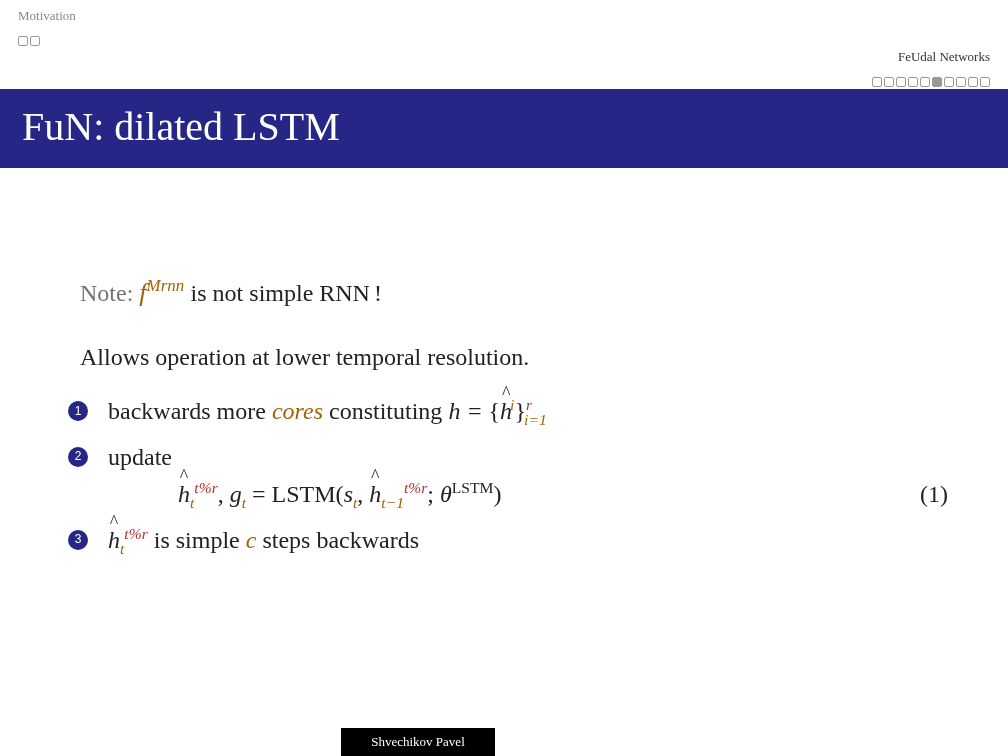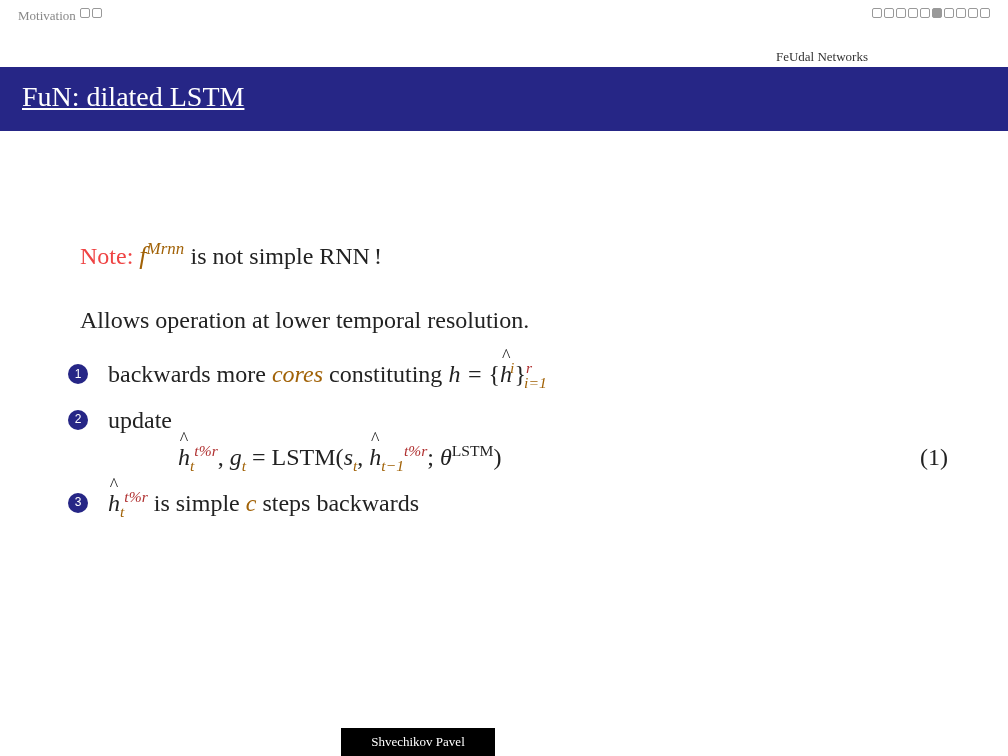--- a/index.html
+++ b/index.html
@@ -1,29 +1,29 @@
 <!DOCTYPE html>
 <html><head>
 <meta charset="utf-8">
 <style>
   * { margin: 0; padding: 0; box-sizing: border-box; }
   html, body { width: 1008px; height: 756px; font-family: Georgia, 'Times New Roman', serif; background: #fff; overflow: hidden; }
   .slide { width: 1008px; height: 756px; position: relative; background: #fff; display: flex; flex-direction: column; }
   .topbar { background: #fff; display: flex; justify-content: space-between; padding: 8px 18px 2px 18px; font-size: 13px; color: #888; }
-  .nav-left, .nav-right { display: flex; flex-direction: row; gap: 4px; }
+  .nav-left, .nav-right { display: flex; flex-direction: column; gap: 12px; }
   .nav-label-l { color: #888; font-size: 13px; }
   .nav-label-r { color: #333; font-size: 13px; font-weight: 500; text-align: right; margin-top: 41px; }
   .dots { display: flex; gap: 2px; }
   .dots.r { justify-content: flex-end; }
   .dot { width: 10px; height: 10px; border: 1px solid #999; border-radius: 2px; }
   .dot.active { background: #999; }
-  .titlebar { background: #262686; color: #fff; padding: 14px 22px 18px 22px; font-size: 28px; font-weight: 400; text-decoration: underline; }
+  .titlebar { background: #262686; color: #fff; padding: 14px 22px 18px 22px; font-size: 40px; font-weight: 400; }
   .content { flex: 1; padding: 40px 60px 0 80px; font-size: 24px; color: #222; display: flex; flex-direction: column; position: relative; }
   .note-row { margin-top: 70px; margin-bottom: 36px; }
-  .blue { color: #ef4444; }
+  .blue { color: #737373; }
   .green { color: #a16207; font-style: italic; }
   .red { color: #b03030; font-style: italic; }
   .para { margin-bottom: 24px; }
   ol.items { list-style: none; counter-reset: li; margin-left: 28px; }
   ol.items > li { position: relative; margin-bottom: 12px; line-height: 1.4; }
   .bullet { position:absolute; left:-40px; top:6px; width:20px; height:20px; border-radius:50%; background:#262686; color:#fff; font-size:12px; display:flex; align-items:center; justify-content:center; font-family: Arial, sans-serif; }
   .eq-row { display:flex; align-items:center; justify-content:space-between; padding-left: 70px; padding-right: 0px; margin-top: 4px; }
   .eq-num { font-size: 24px; color:#222; margin-left: 30px; }
   .it { font-style: italic; }
   .hat { position: relative; display:inline-block; }

